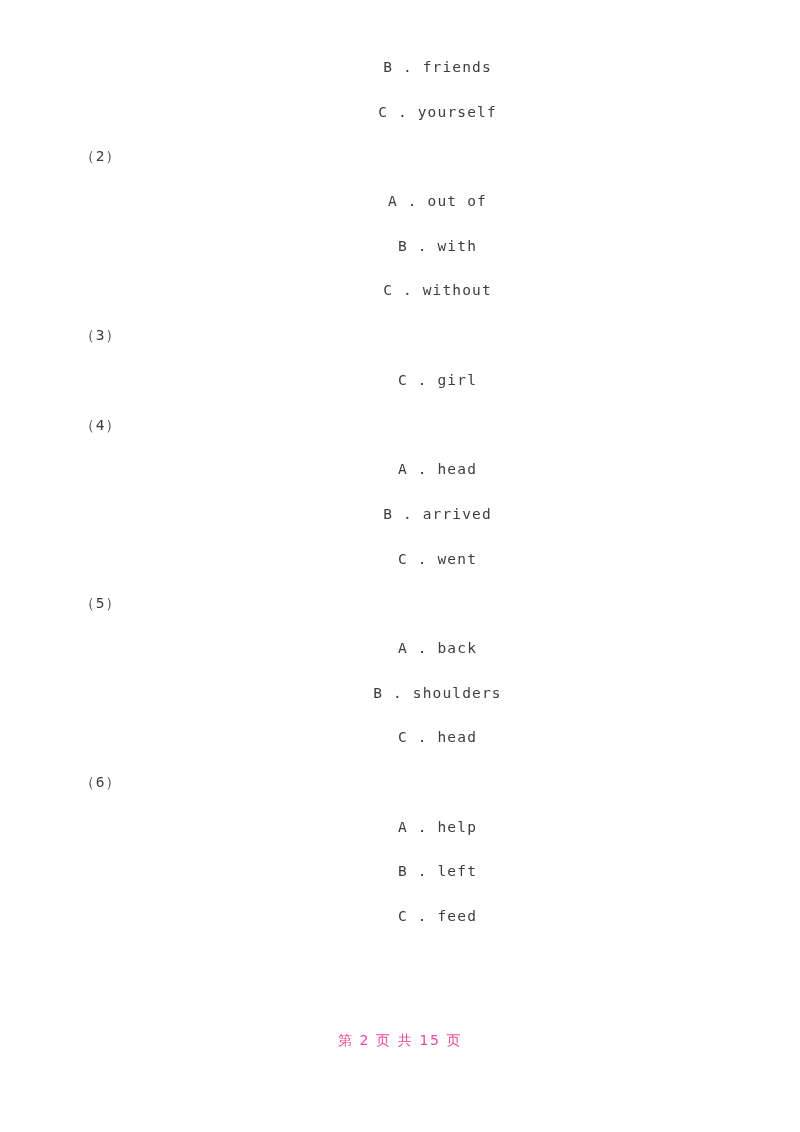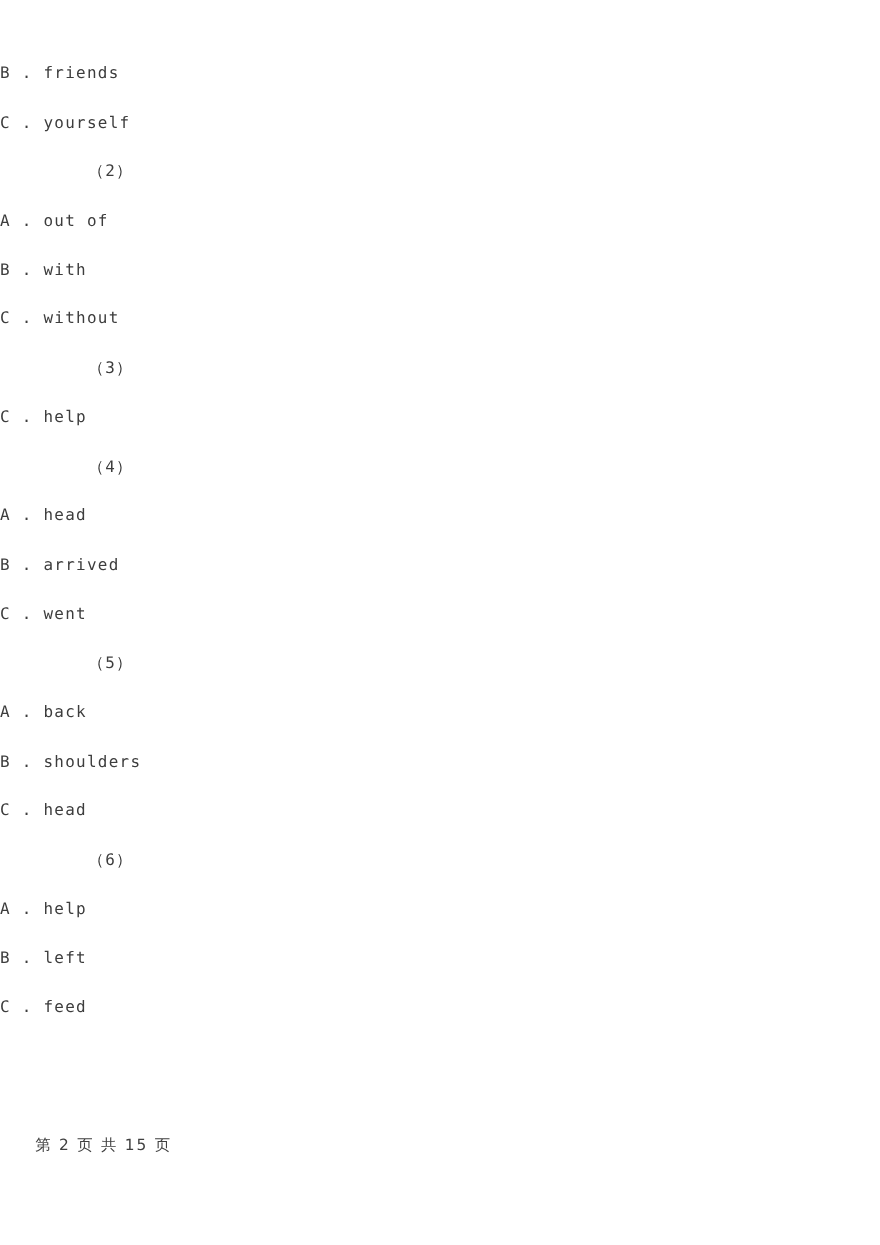--- a/index.html
+++ b/index.html
@@ -37,54 +37,55 @@
   .line {
     height: 44.7px;
     line-height: 44.7px;
     white-space: pre;
     font-size: 14.5px;
     letter-spacing: 1.15px;
     color: #3d3d3d;
   }
 
   .line.option {
+    padding-left: 75px;
+    text-align: center;
   }
 
   .line.qnum {
     padding-left: 80px;
   }
 
   .footer {
     position: absolute;
     left: 0;
     right: 0;
     top: 1032px;
-    text-align: left;
+    text-align: center;
     font-size: 14px;
     letter-spacing: 1.6px;
-    color: #404040;
+    color: #ec4899;
     white-space: pre;
     font-family: "DejaVu Sans", sans-serif;
-    margin-left: 32px;
   }
 </style>
 </head>
 <body>
 
 <div class="page">
 
   <div class="content">
       <div class="line option">B . friends</div>
       <div class="line option">C . yourself</div>
       <div class="line qnum">（2）</div>
       <div class="line option">A . out of</div>
       <div class="line option">B . with</div>
       <div class="line option">C . without</div>
       <div class="line qnum">（3）</div>
-      <div class="line option">C . help</div>
+      <div class="line option">C . girl</div>
       <div class="line qnum">（4）</div>
       <div class="line option">A . head</div>
       <div class="line option">B . arrived</div>
       <div class="line option">C . went</div>
       <div class="line qnum">（5）</div>
       <div class="line option">A . back</div>
       <div class="line option">B . shoulders</div>
       <div class="line option">C . head</div>
       <div class="line qnum">（6）</div>
       <div class="line option">A . help</div>

